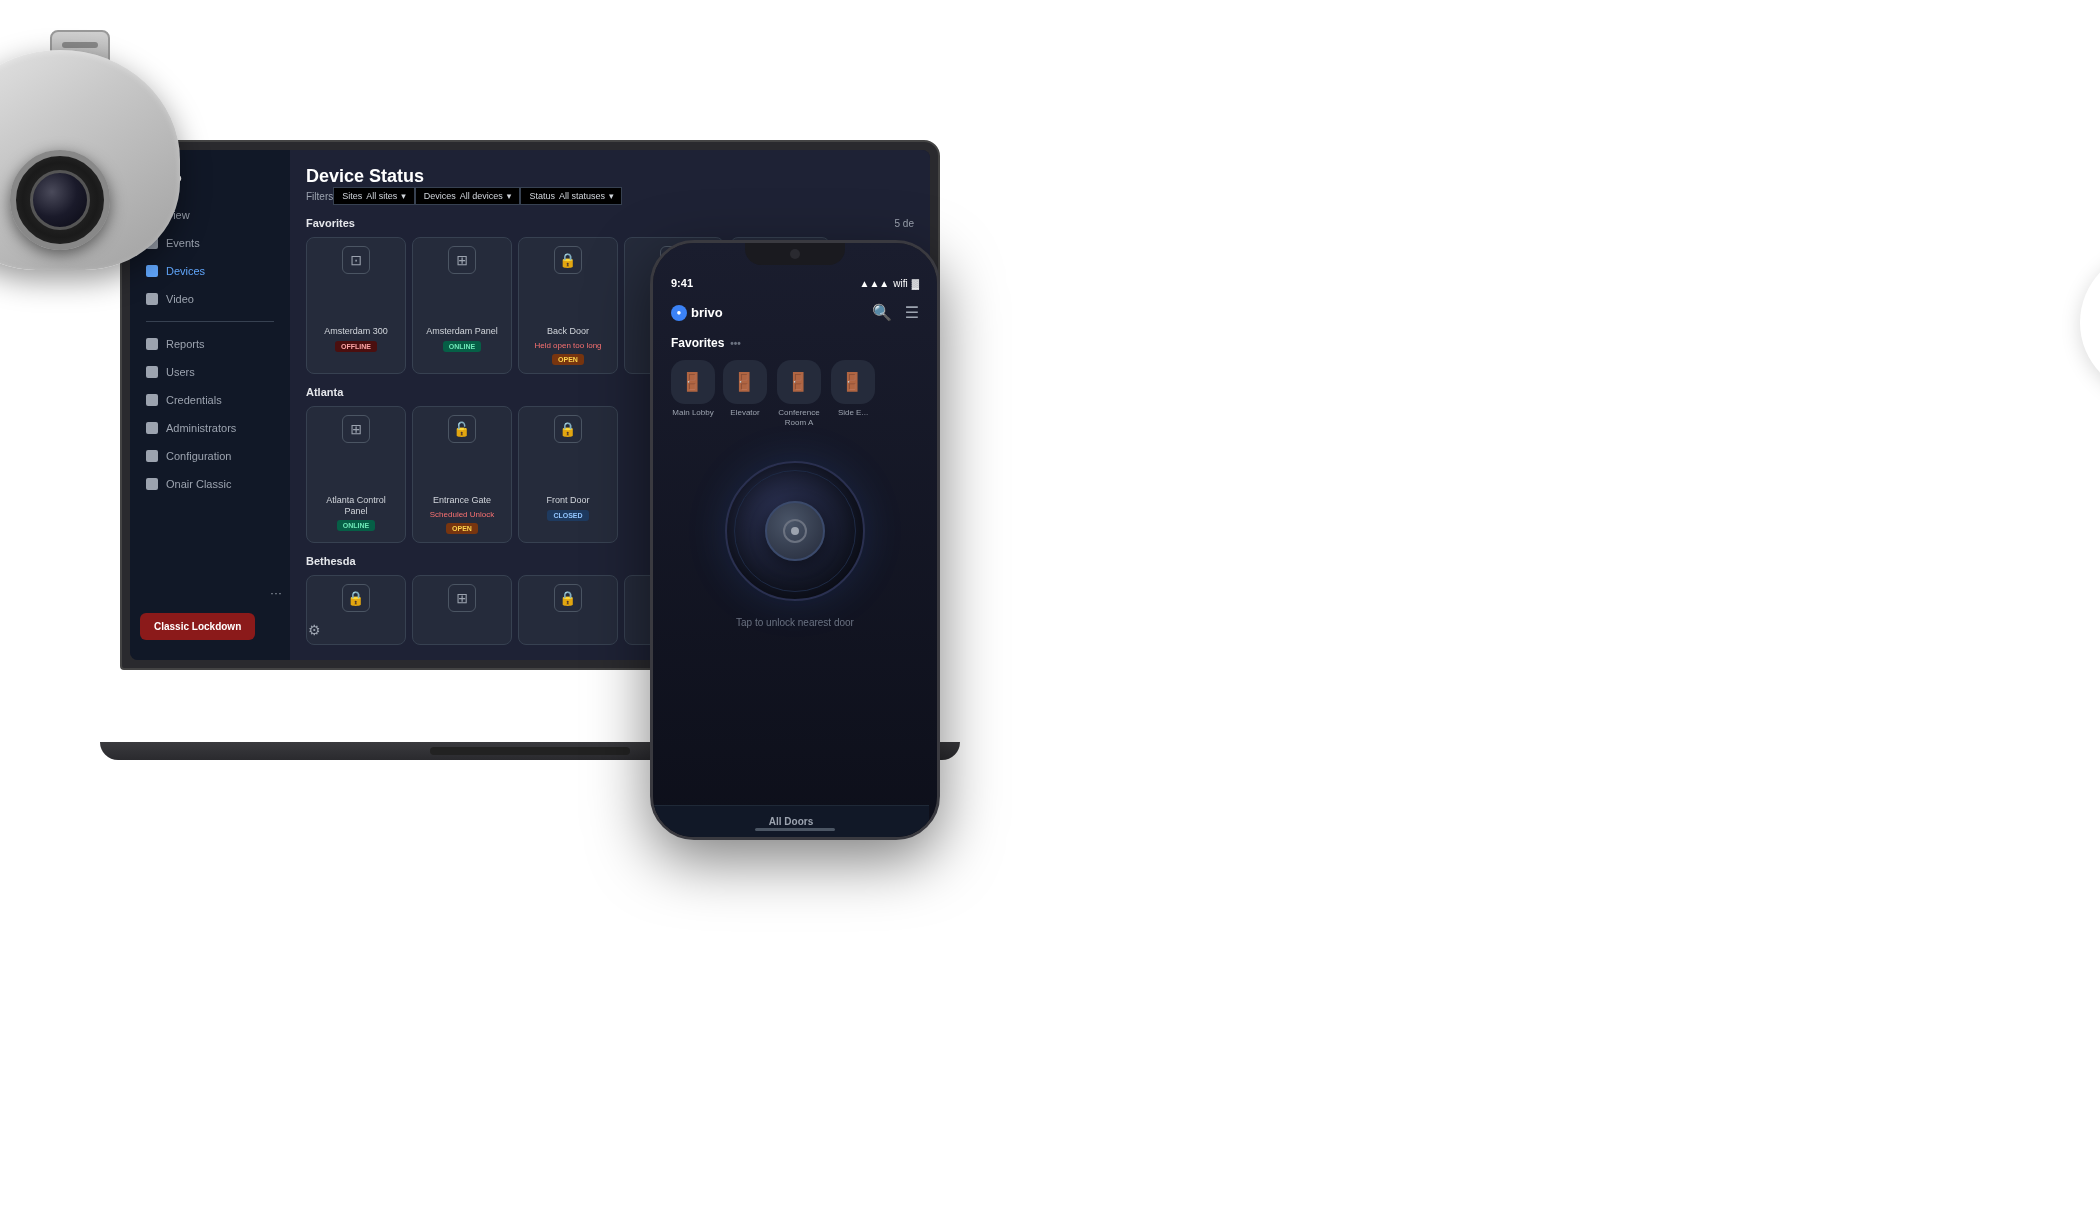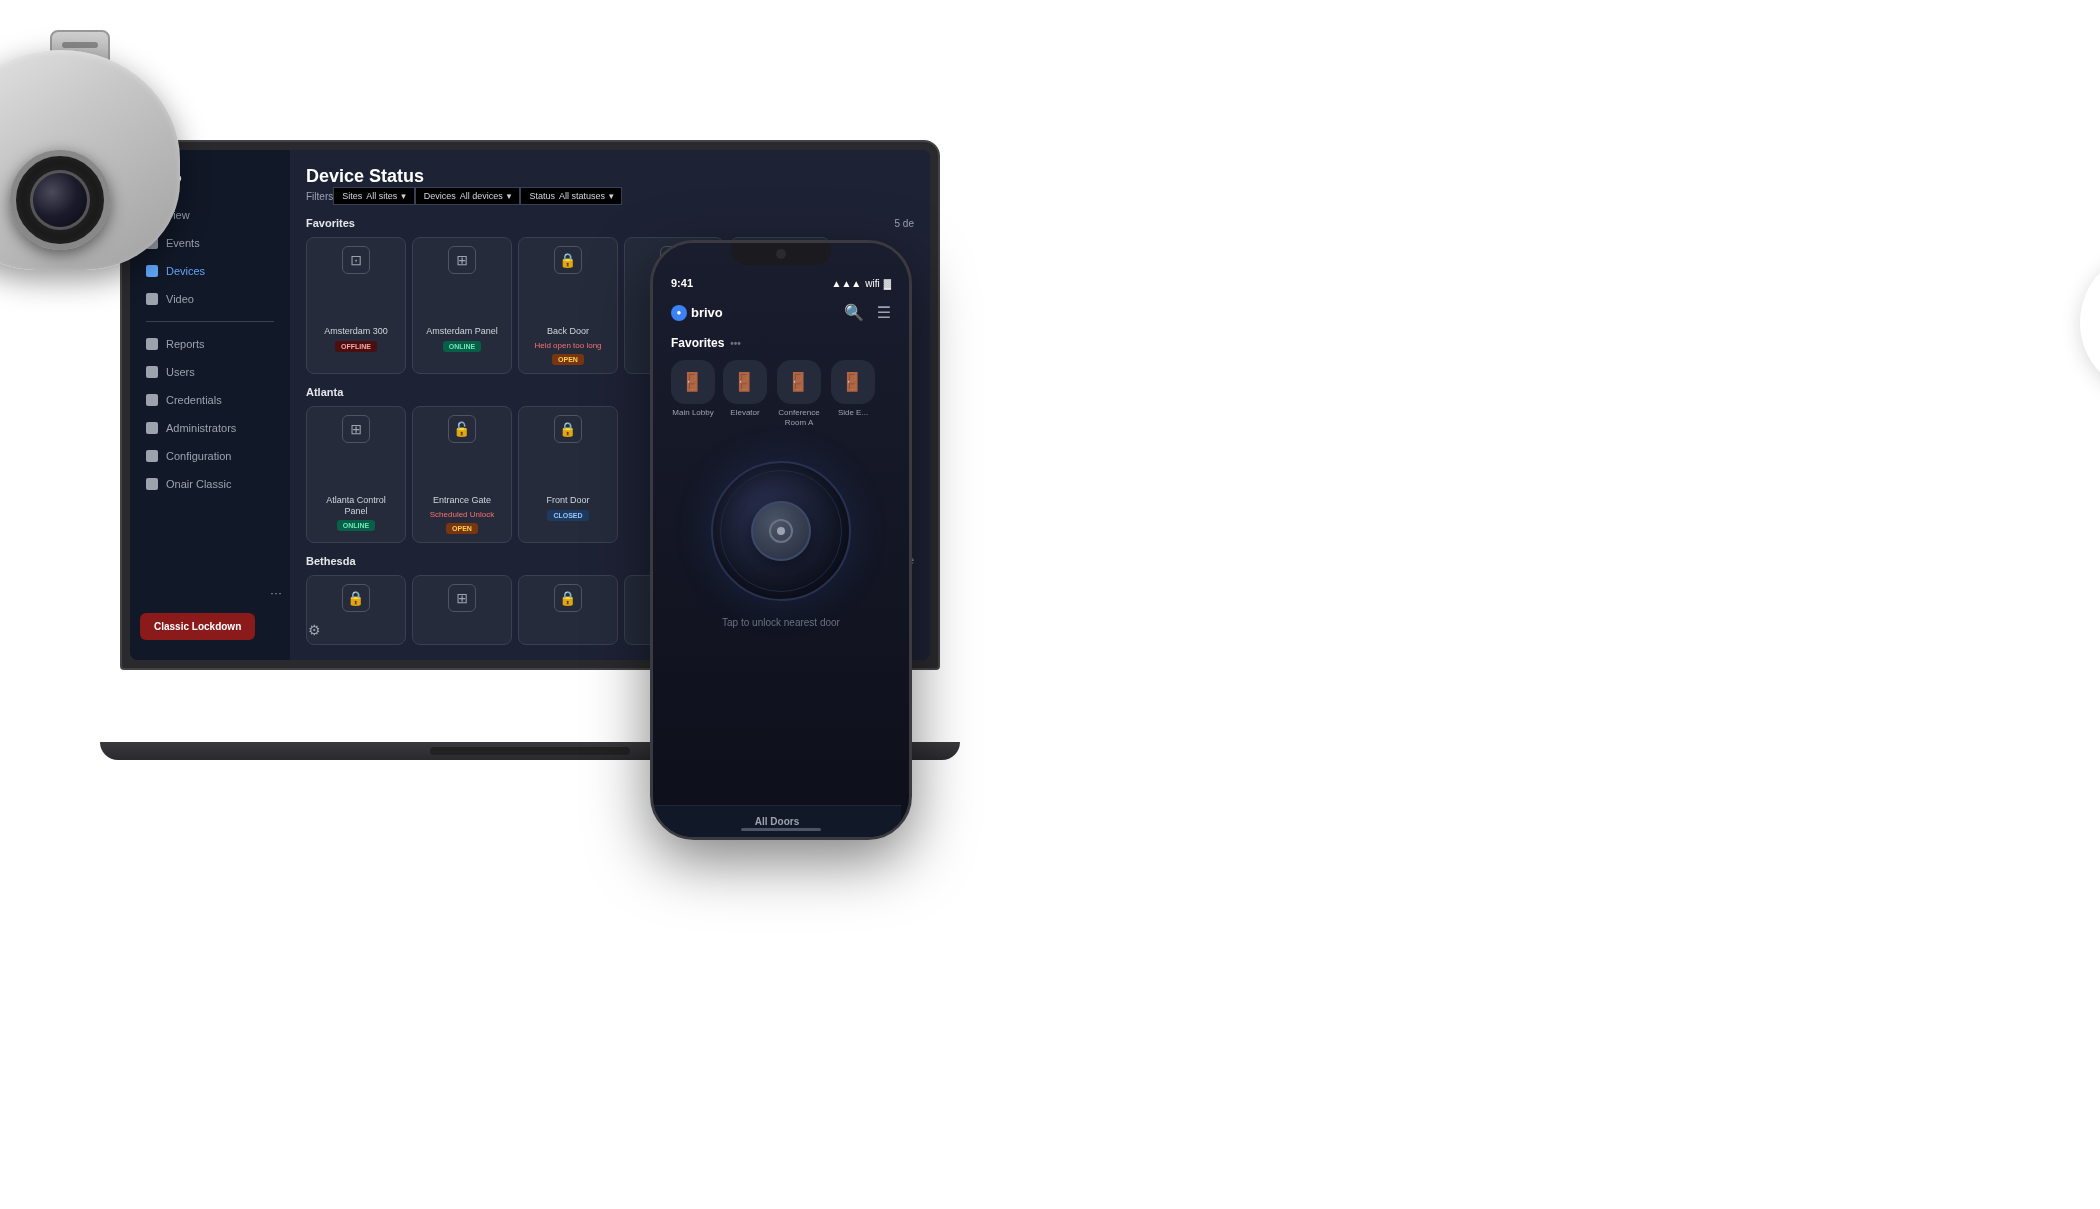--- a/index.html
+++ b/index.html
@@ -197,21 +197,21 @@
     .badge-online { background: #065f46; color: #6ee7b7; }
     .badge-offline { background: #4b0f0f; color: #fca5a5; }
     .badge-warning { background: #78350f; color: #fcd34d; }
     .badge-closed { background: #1e3a5f; color: #93c5fd; }
 
     
     .phone-container {
       position: absolute;
       left: 650px;
       top: 240px;
-      width: 262px;
+      width: 290px;
       height: 600px;
       z-index: 10;
     }
     .phone-body {
       width: 100%;
       height: 100%;
       background: #1a1a1f;
       border-radius: 44px;
       border: 3px solid #3a3a40;
       overflow: hidden;

